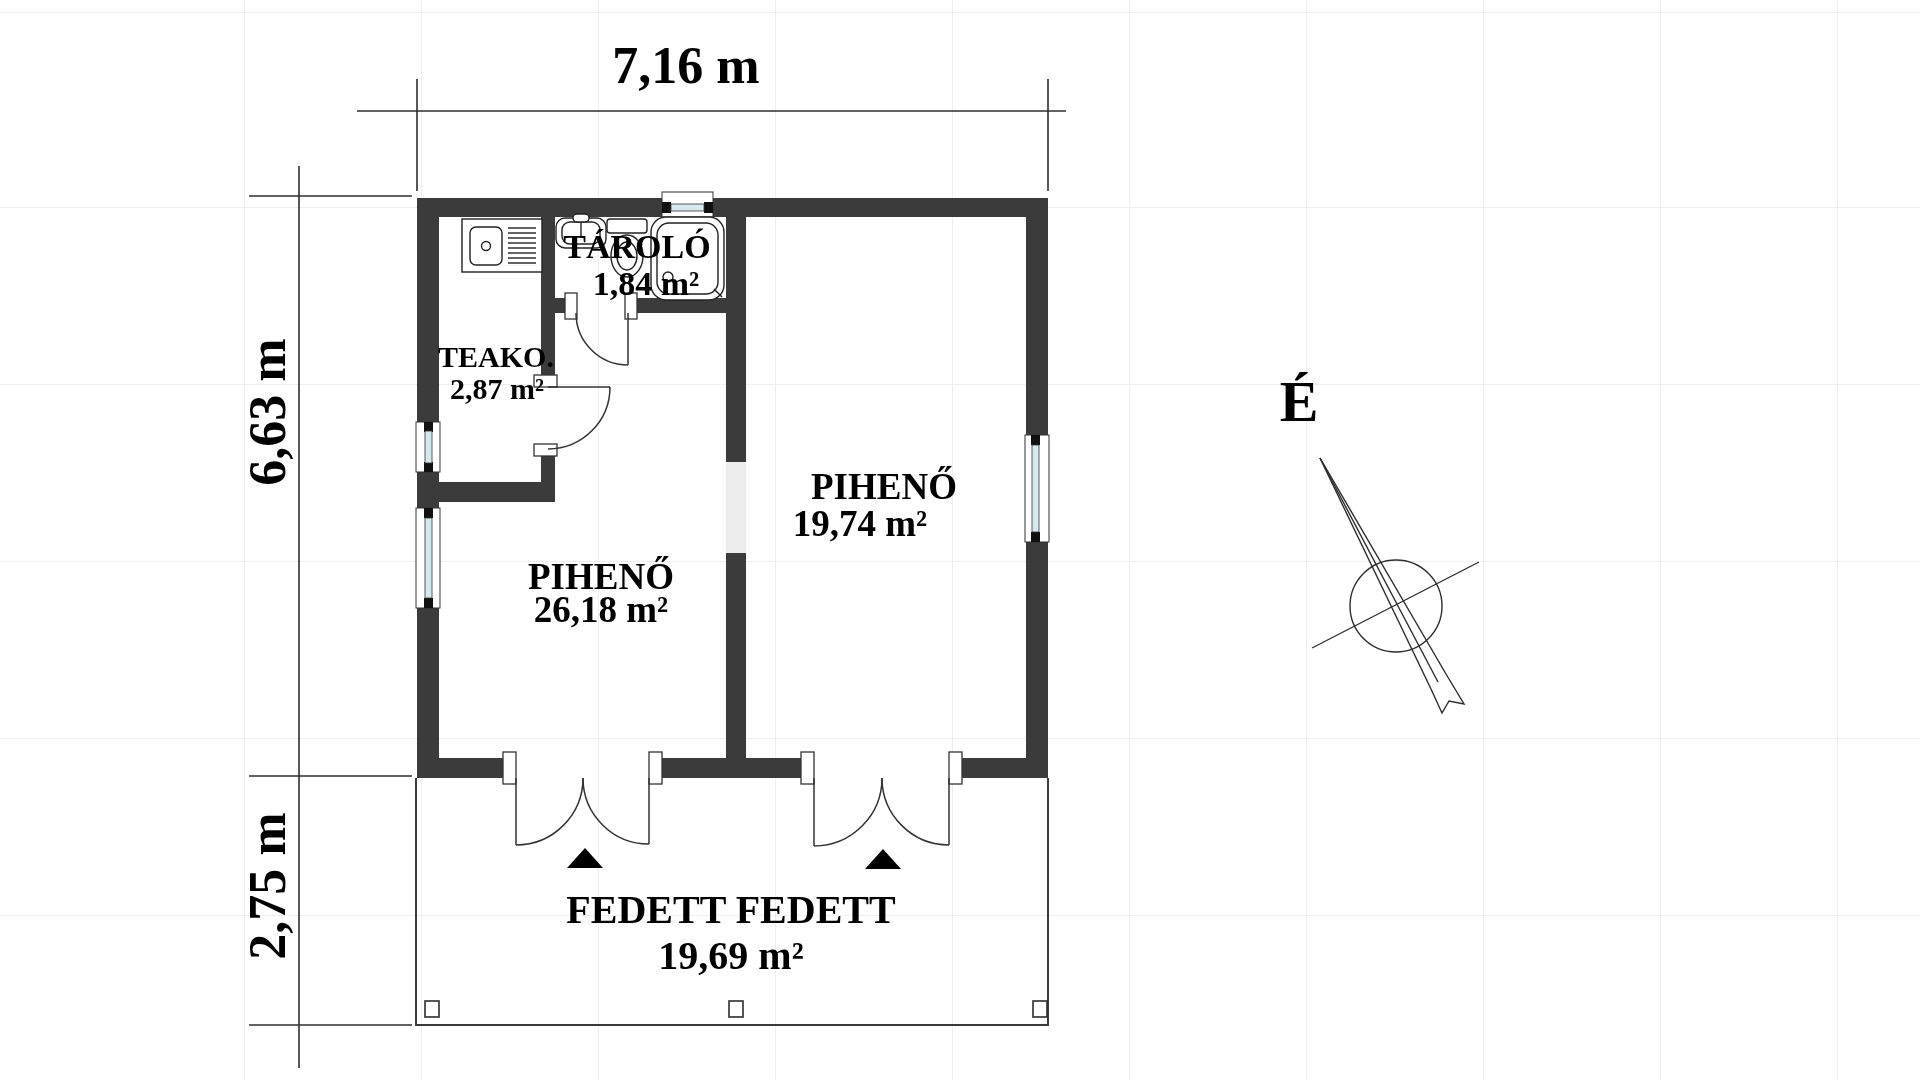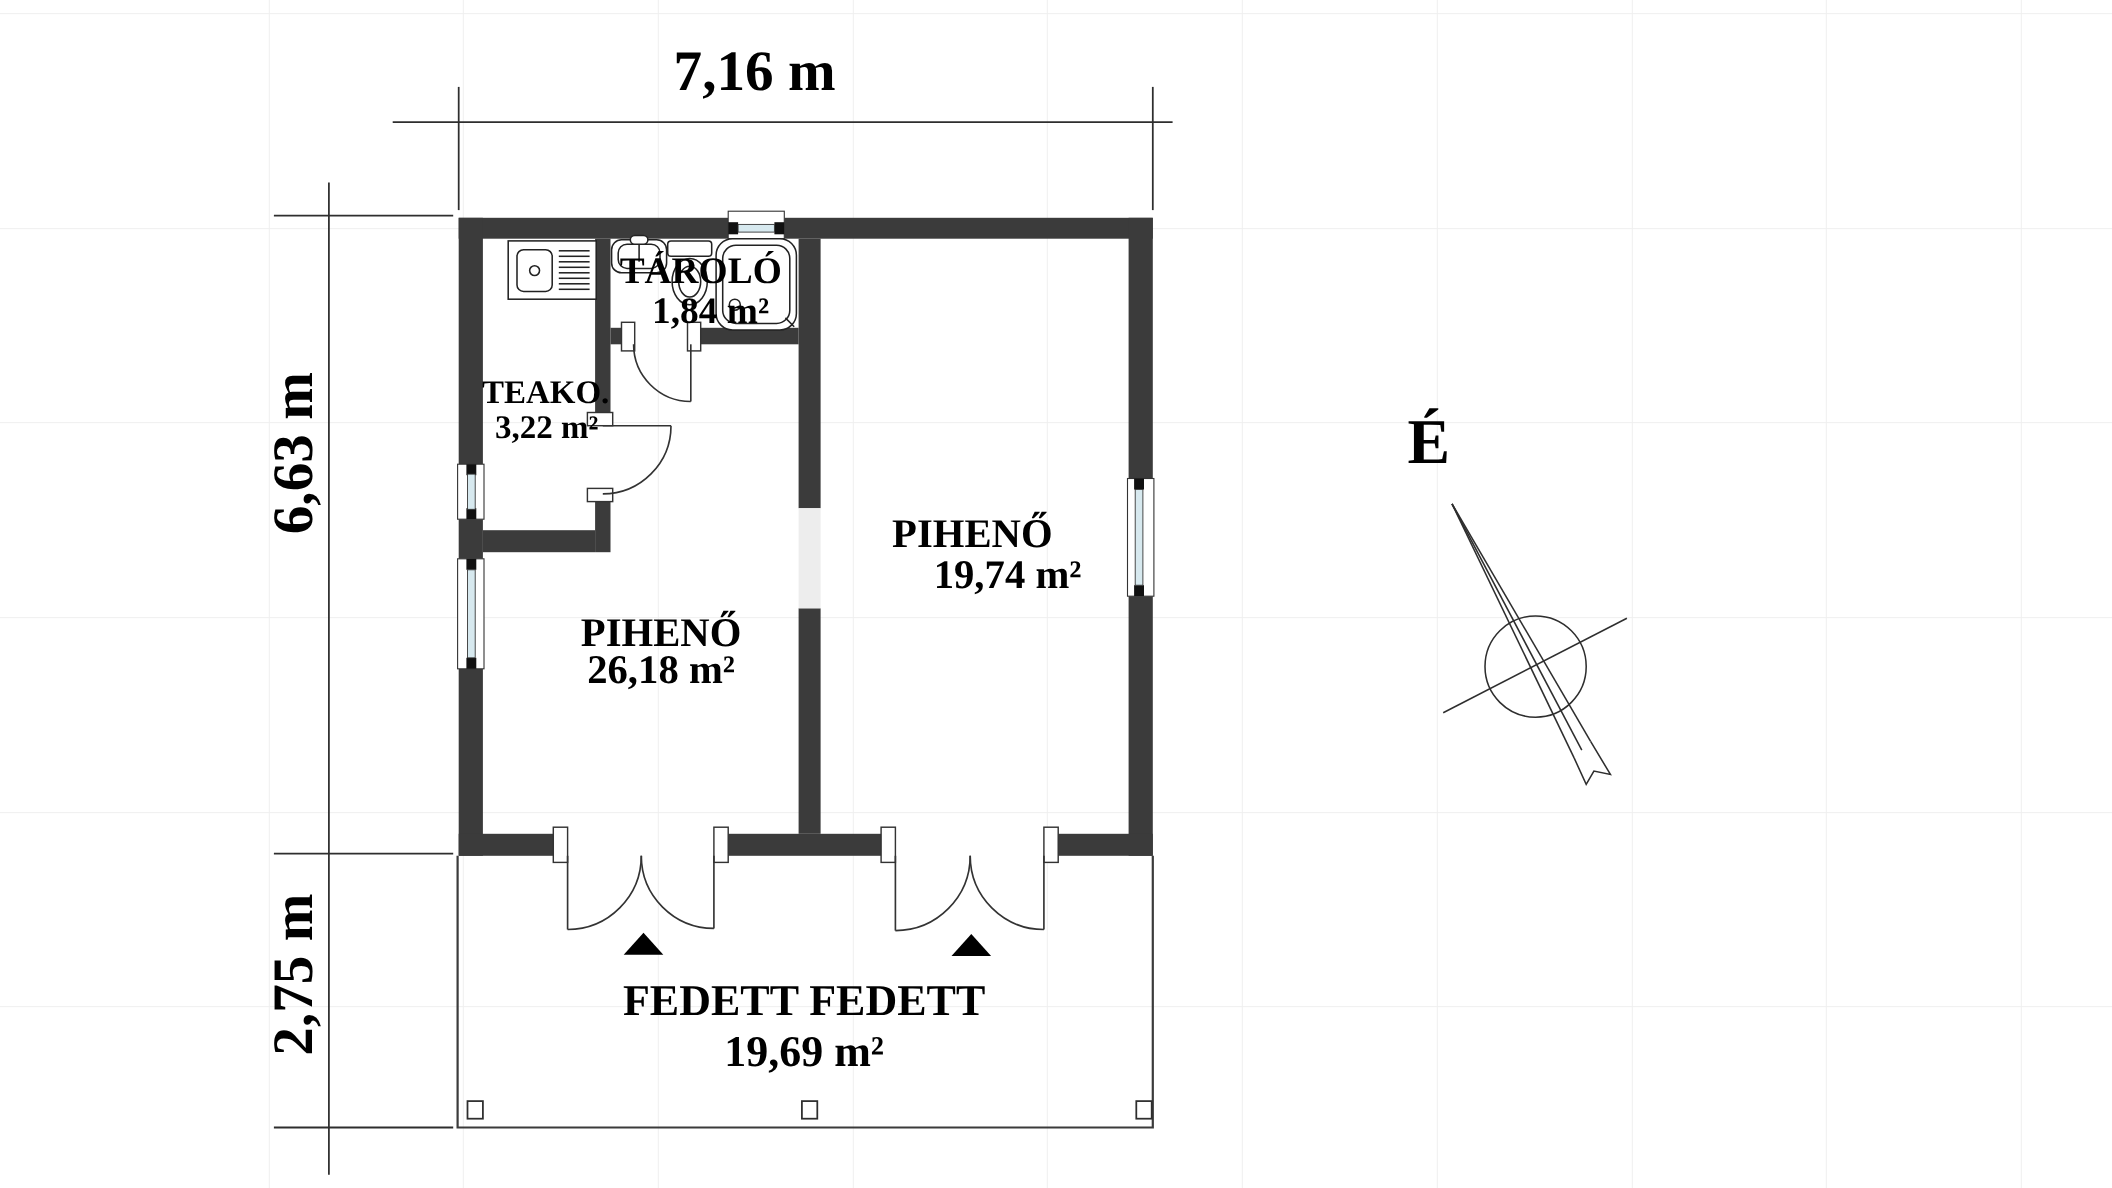--- a/index.html
+++ b/index.html
@@ -186,24 +186,24 @@
   <div class="lbl fs-dim" style="left:686px;  top:66px;">7,16 m</div>
   <div class="lbl rot fs-dim" style="left:268px; top:412px;">6,63 m</div>
   <div class="lbl rot fs-dim" style="left:268px; top:886px;">2,75 m</div>
 
   <div class="lbl fs-north" style="left:1299px; top:402px;">É</div>
 
   <div class="lbl fs-room-m" style="left:637px; top:247px;">TÁROLÓ</div>
   <div class="lbl fs-room-m" style="left:646px; top:284px;">1,84 m²</div>
 
   <div class="lbl fs-room-s" style="left:496px; top:357px;">TEAKO.</div>
-  <div class="lbl fs-room-s" style="left:497px; top:389px;">3,22 m²</div>
+  <div class="lbl fs-room-s" style="left:497px; top:389px;">2,87 m²</div>
 
   <div class="lbl fs-room-l" style="left:884px; top:486px;">PIHENŐ</div>
-  <div class="lbl fs-room-l" style="left:916px; top:523px;">19,74 m²</div>
+  <div class="lbl fs-room-l" style="left:860px; top:523px;">19,74 m²</div>
 
   <div class="lbl fs-room-l" style="left:601px; top:576px;">PIHENŐ</div>
   <div class="lbl fs-room-l" style="left:601px; top:609px;">26,18 m²</div>
 
   <div class="lbl fs-terrace" style="left:731px; top:910px;">FEDETT FEDETT</div>
   <div class="lbl fs-terrace" style="left:731px; top:956px;">19,69 m²</div>
 
 </div>
 
 </body></html>

